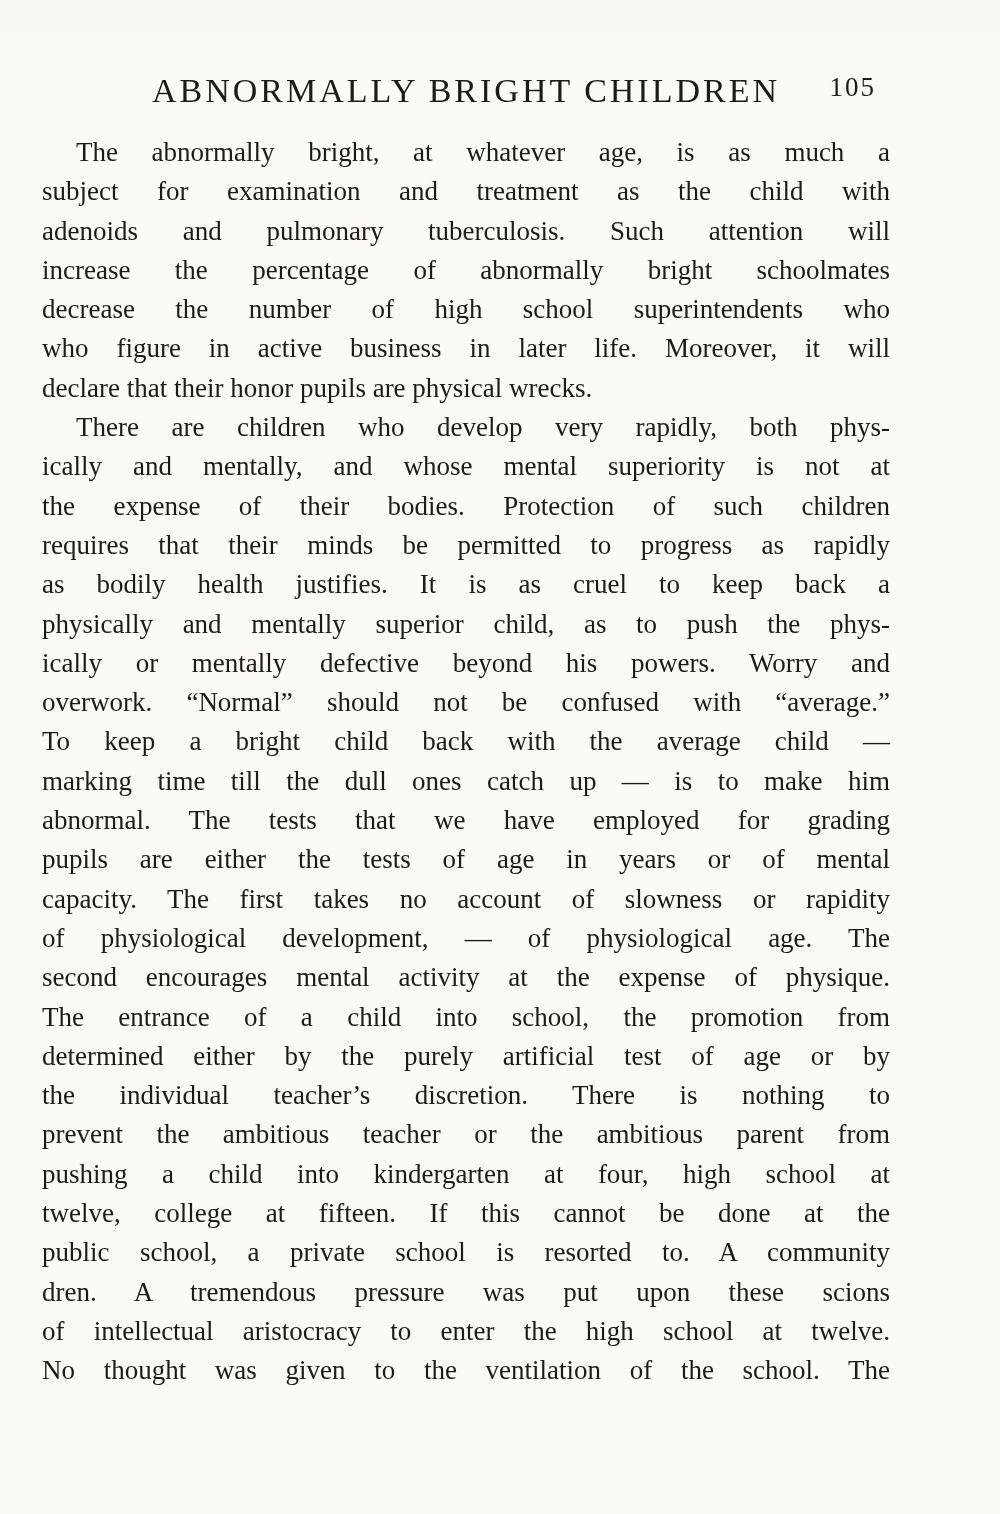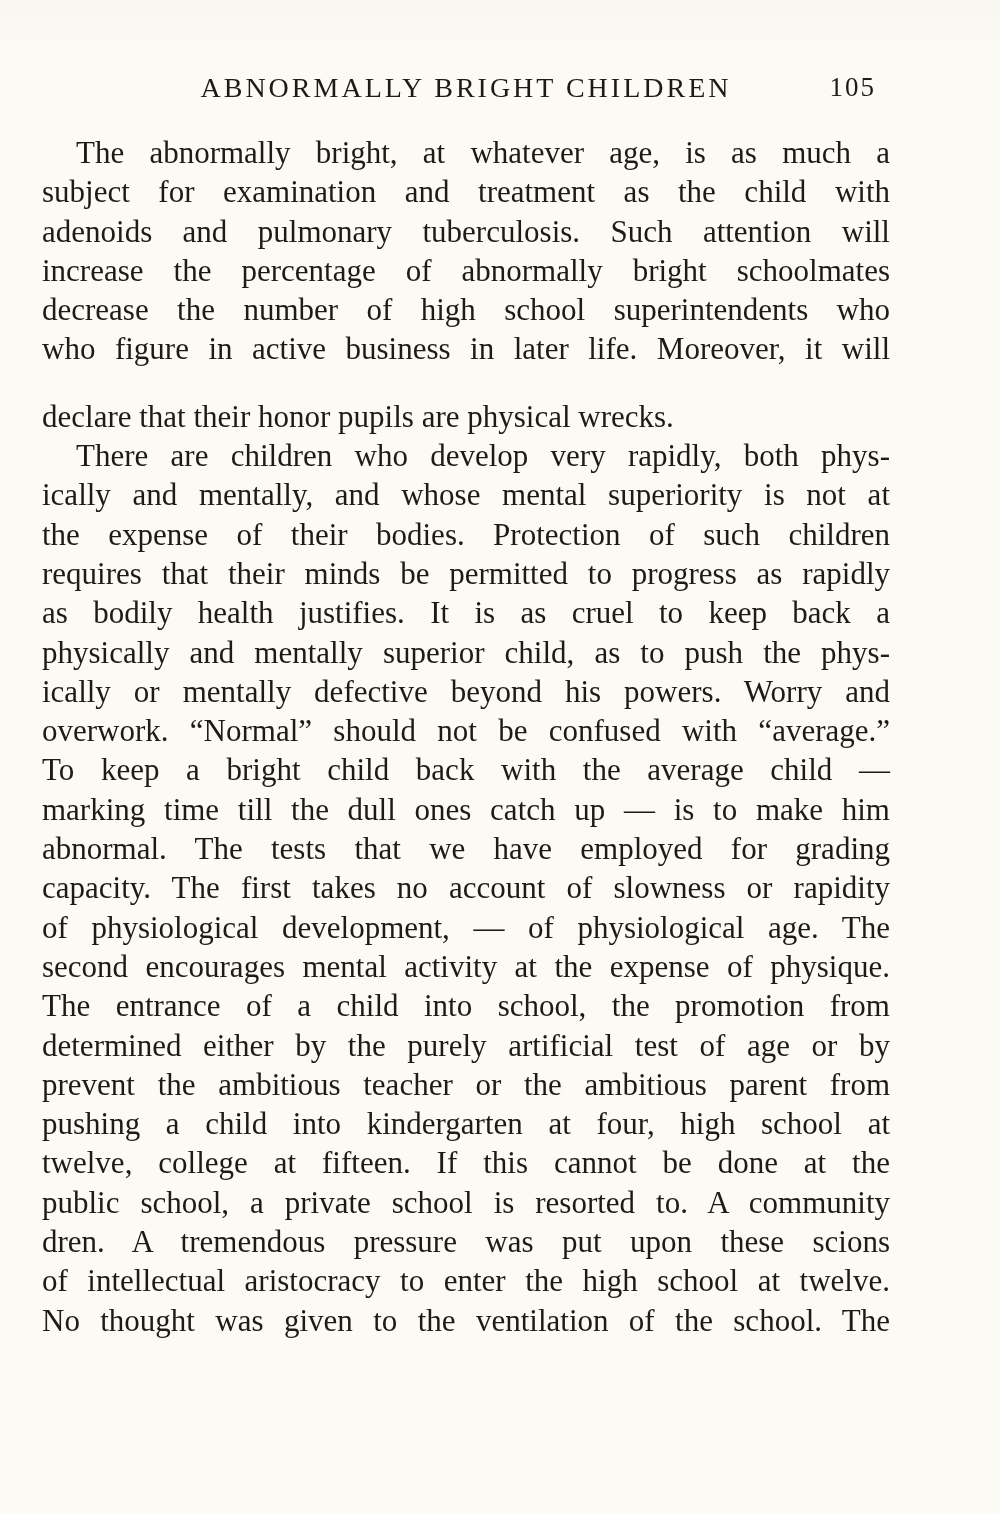--- a/index.html
+++ b/index.html
@@ -27,53 +27,52 @@
   .page-header {
     position: absolute;
     top: 72px;
     left: 42px;
     width: 848px;
     height: 36px;
   }
   .running-title {
     display: block;
     text-align: center;
-    font-size: 28px;
+    font-size: 34px;
     letter-spacing: 3px;
     white-space: nowrap;
   }
   .page-number {
     position: absolute;
     right: 14px;
     top: 0;
     font-size: 27px;
     letter-spacing: 2px;
   }
   .page-body {
     position: absolute;
     top: 133px;
     left: 42px;
     width: 848px;
   }
   .paragraph {
     margin: 0;
   }
   .line {
-    font-size: 31px;
+    font-size: 27px;
     line-height: 39.3px;
     text-align: justify;
     text-align-last: justify;
     white-space: nowrap; 
   }
   .line.indent {
     text-indent: 34px;
   }
   .line.no-justify {
     text-align-last: left;
-    margin-top: 28px;
   }
 </style>
 </head>
 <body>
 
 <div class="page">
   <header class="page-header">
     <span class="running-title">ABNORMALLY BRIGHT CHILDREN</span>
     <span class="page-number">105</span>
   </header>
@@ -92,25 +91,27 @@
         <div class="line">ically and mentally, and whose mental superiority is not at</div>
         <div class="line">the expense of their bodies.  Protection of such children</div>
         <div class="line">requires that their minds be permitted to progress as rapidly</div>
         <div class="line">as bodily health justifies.  It is as cruel to keep back a</div>
         <div class="line">physically and mentally superior child, as to push the phys-</div>
         <div class="line">ically or mentally defective beyond his powers.  Worry and</div>
         <div class="line">overwork.  “Normal” should not be confused with “average.”</div>
         <div class="line">To keep a bright child back with the average child —</div>
         <div class="line">marking time till the dull ones catch up — is to make him</div>
         <div class="line">abnormal.  The tests that we have employed for grading</div>
+        <div class="line">pupils are either the tests of age in years or of mental</div>
         <div class="line">capacity.  The first takes no account of slowness or rapidity</div>
         <div class="line">of physiological development, — of physiological age.  The</div>
         <div class="line">second encourages mental activity at the expense of physique.</div>
         <div class="line">The entrance of a child into school, the promotion from</div>
         <div class="line">determined either by the purely artificial test of age or by</div>
+        <div class="line">the individual teacher’s discretion.  There is nothing to</div>
         <div class="line">prevent the ambitious teacher or the ambitious parent from</div>
         <div class="line">pushing a child into kindergarten at four, high school at</div>
         <div class="line">twelve, college at fifteen.  If this cannot be done at the</div>
         <div class="line">public school, a private school is resorted to.  A community</div>
         <div class="line">dren.  A tremendous pressure was put upon these scions</div>
         <div class="line">of intellectual aristocracy to enter the high school at twelve.</div>
         <div class="line">No thought was given to the ventilation of the school.  The</div>
       </div>
     </main>
 </div>

